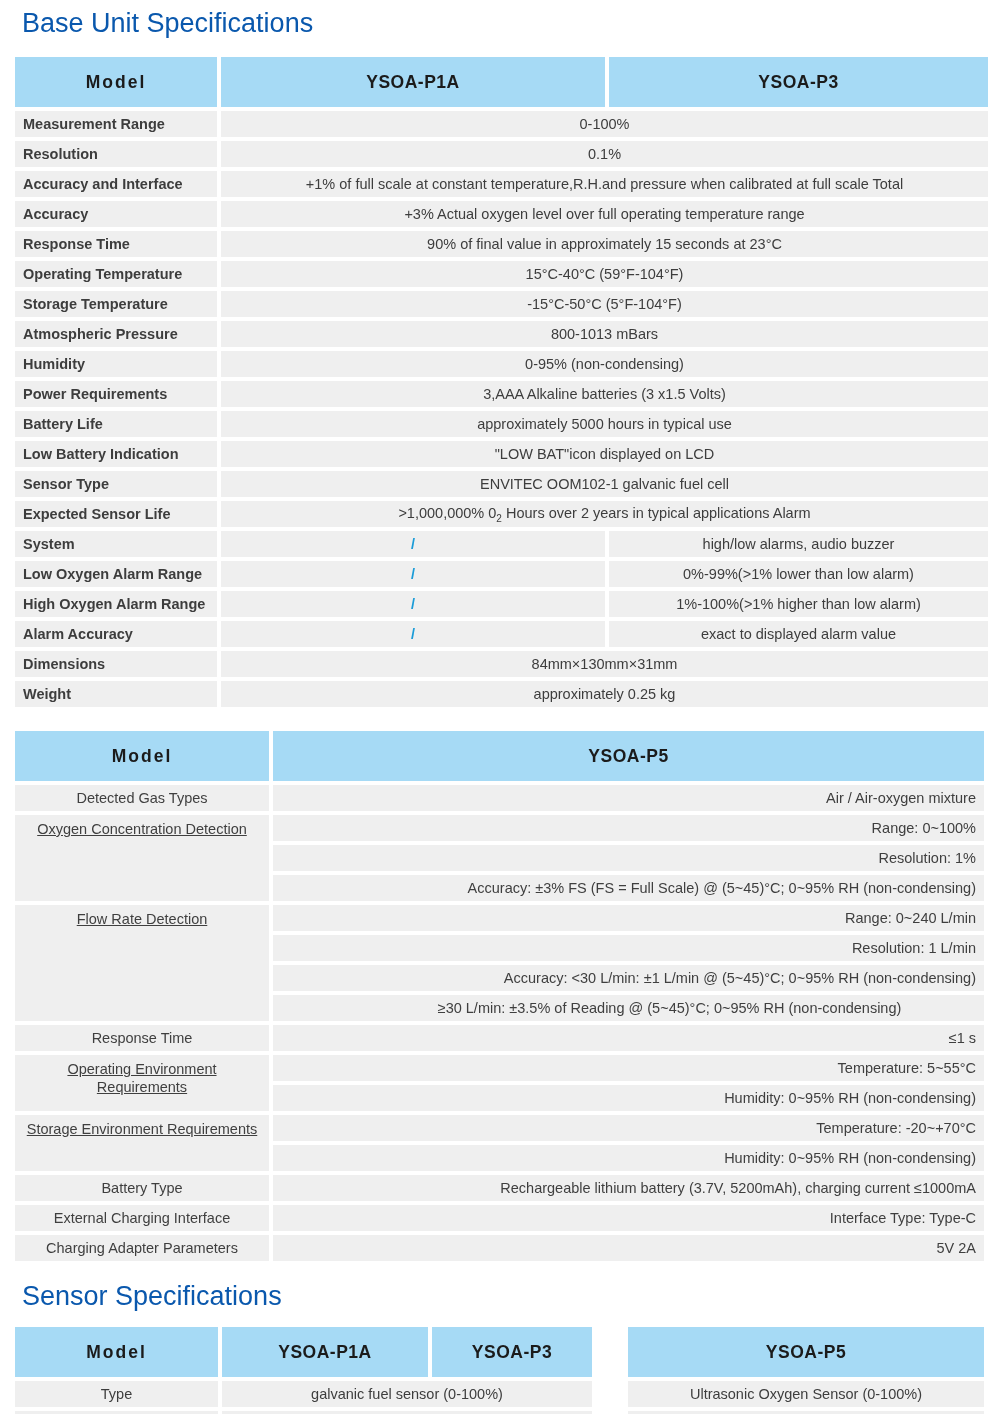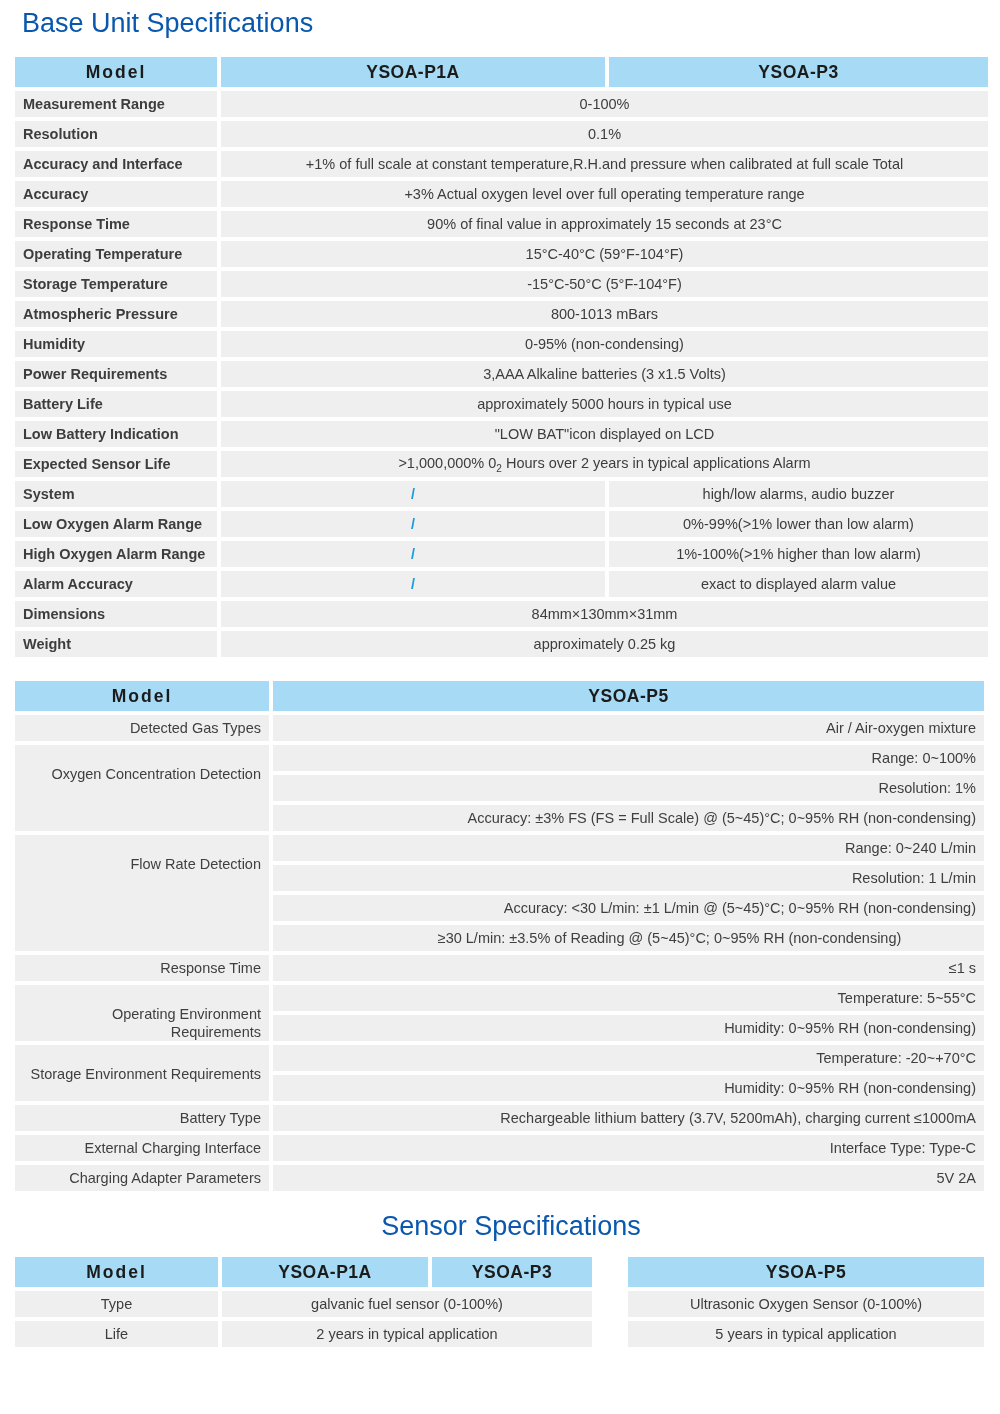--- a/index.html
+++ b/index.html
@@ -10,34 +10,34 @@
     font-family: "Liberation Sans", sans-serif;
     color: #3d3d3d;
   }
   .section-title {
     color: #0a58ad;
     font-size: 27px;
     line-height: 34px;
     font-weight: normal;
     margin: 6px 0 13px 22px;
   }
-  .section-title.second { margin: 14px 0 10px 22px; text-align: center; }
+  .section-title.second { margin: 14px 0 10px 22px; }
 
   table.spec {
     border-collapse: separate;
     border-spacing: 4px;
     table-layout: fixed;
     margin-left: 11px;
   }
   table.spec th {
     background: #a6daf5;
     color: #1b1b1b;
     font-weight: bold;
     font-size: 17.5px;
-    height: 30px;
+    height: 50px;
     padding: 0 6px;
     text-align: center;
     letter-spacing: 0.5px;
   }
   table.spec th.model { letter-spacing: 2px; }
   table.spec td {
     background: #efefef;
     font-size: 14.5px;
     height: 26px;
     padding: 0 8px;
@@ -45,22 +45,22 @@
   }
   
   .t1 td.lbl { text-align: left; font-weight: bold; }
   .t1 td.val { text-align: center; padding-left: 8px; }
   .t1 td.slash { color: #1b9cd8; font-weight: bold; }
   .t1 sub { font-size: 10px; }
 
   
   .t2 th { height: 38px; font-size: 18px; }
   .t2 td { font-size: 15px; color: #3f3f3f; }
-  .t2 td.lbl { text-align: right; line-height: 1.25; }
-  .t2 td.lbl-top { vertical-align: top; padding-top: 20px; }
+  .t2 td.lbl { text-align: center; line-height: 1.25; }
+  .t2 td.lbl-top { vertical-align: top; padding-top: 5px; text-decoration: underline; }
   .t2 td.val2 { text-align: right; padding-left: 14px; }
   .t2 td.val2.indent { text-align: center; padding-left: 90px; }
 
   
   .t3 th { height: 32px; font-size: 16px; }
   .t3 td { height: 28px; text-align: center; }
   .t3 th.spacer, .t3 td.spacer { background: transparent; padding: 0; }
 </style>
 </head>
 <body>
@@ -119,20 +119,24 @@
         <td class="lbl">Power Requirements</td>
         <td class="val" colspan="2">3,AAA Alkaline batteries (3 x1.5 Volts)</td>
       </tr>
   <tr>
         <td class="lbl">Battery Life</td>
         <td class="val" colspan="2">approximately 5000 hours in typical use</td>
       </tr>
   <tr>
         <td class="lbl">Low Battery Indication</td>
         <td class="val" colspan="2">"LOW BAT"icon displayed on LCD</td>
+      </tr>
+  <tr>
+        <td class="lbl">Sensor Type</td>
+        <td class="val" colspan="2">ENVITEC OOM102-1 galvanic fuel cell</td>
       </tr>
   <tr>
     <td class="lbl">Expected Sensor Life</td>
     <td class="val" colspan="2"><span>&gt;1,000,000% 0</span><sub>2</sub><span> Hours over 2 years in typical applications Alarm</span></td>
   </tr>
   <tr>
         <td class="lbl">System</td>
         <td class="val slash">/</td>
         <td class="val">high/low alarms, audio buzzer</td>
       </tr>

